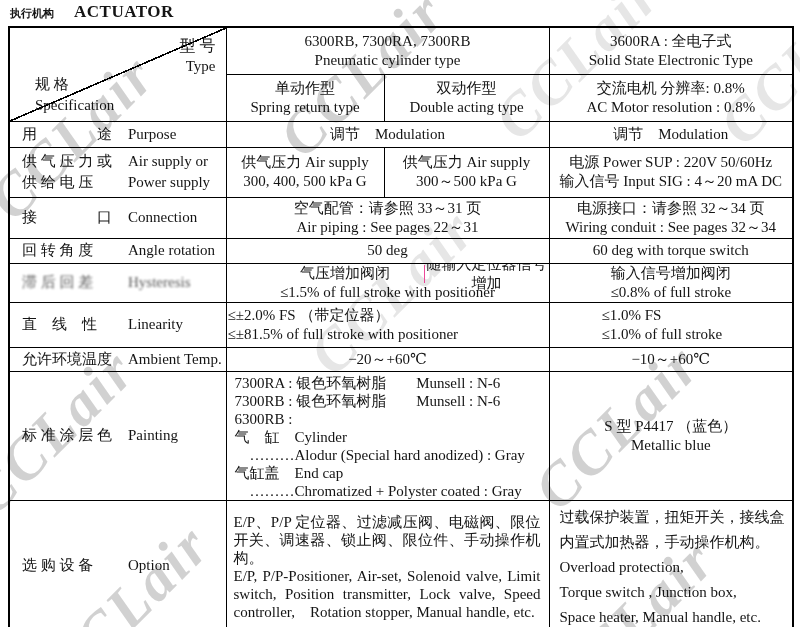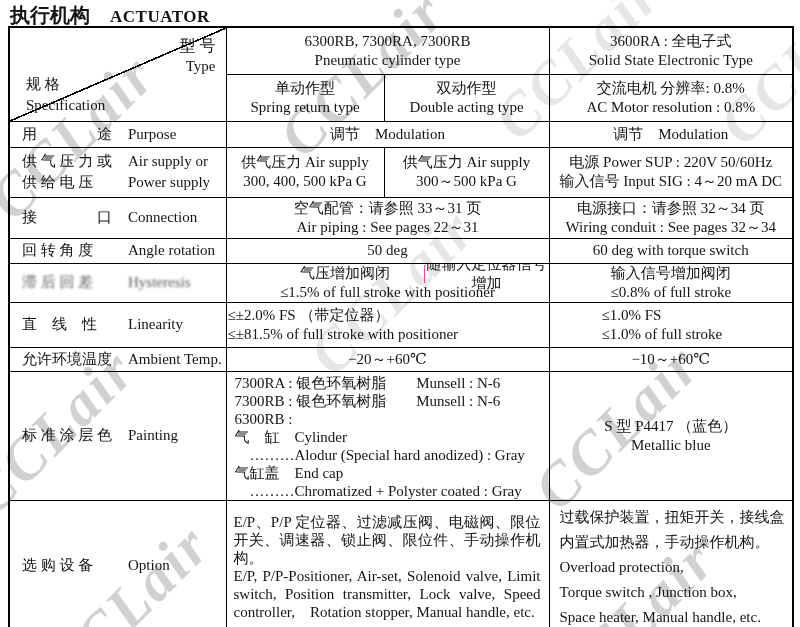--- a/index.html
+++ b/index.html
@@ -17,21 +17,21 @@
   .wm {
     position:absolute; white-space:nowrap;
     font: bold italic 60px "Liberation Serif", "DejaVu Serif", serif;
     letter-spacing: 3px; color: var(--wm); opacity: .40;
     transform: rotate(-45deg); transform-origin: left center;
   }
   .wm.faint { opacity: .22; }
 
   
   .title { position:absolute; left:10px; top:2px; z-index:2; display:flex; align-items:baseline; gap:20px; }
-  .title .t-cn { font-weight:bold; font-size:20px; }
+  .title .t-cn { font-weight:bold; font-size:11px; }
   .title .t-en { font-weight:bold; font-size:17px; letter-spacing:.5px; }
 
   
   table.spec {
     position:absolute; left:8px; top:26px; z-index:1;
     width:784px; height:599px;
     border-collapse:collapse; table-layout:fixed;
     border:2px solid #000;
     background:transparent;
   }
@@ -41,21 +41,21 @@
   }
 
   
   td.corner { position:relative; text-align:left; }
   .diag { position:absolute; inset:0;
     background:linear-gradient(to bottom right,
       transparent calc(50% - 0.8px), #000 calc(50% - 0.8px),
       #000 calc(50% + 0.8px), transparent calc(50% + 0.8px)); }
   .corner-tr { position:absolute; top:7px; right:10px; text-align:right; line-height:21px; }
   .corner-tr .big { font-size:16px; }
-  .corner-bl { position:absolute; bottom:5px; left:16px; text-align:left; line-height:21px; }
+  .corner-bl { position:absolute; bottom:5px; left:25px; text-align:left; line-height:21px; }
 
   
   td.lblcell { text-align:left; }
   .lbl { display:flex; align-items:center; padding-left:12px; }
   .cns { display:inline-block; width:100px; white-space:pre; flex:0 0 auto; }
   .ens { padding-left:6px; white-space:nowrap; }
   .lbl2 { line-height:21px; }
   .degraded { filter: blur(1.1px); opacity:.72; }
 
   

